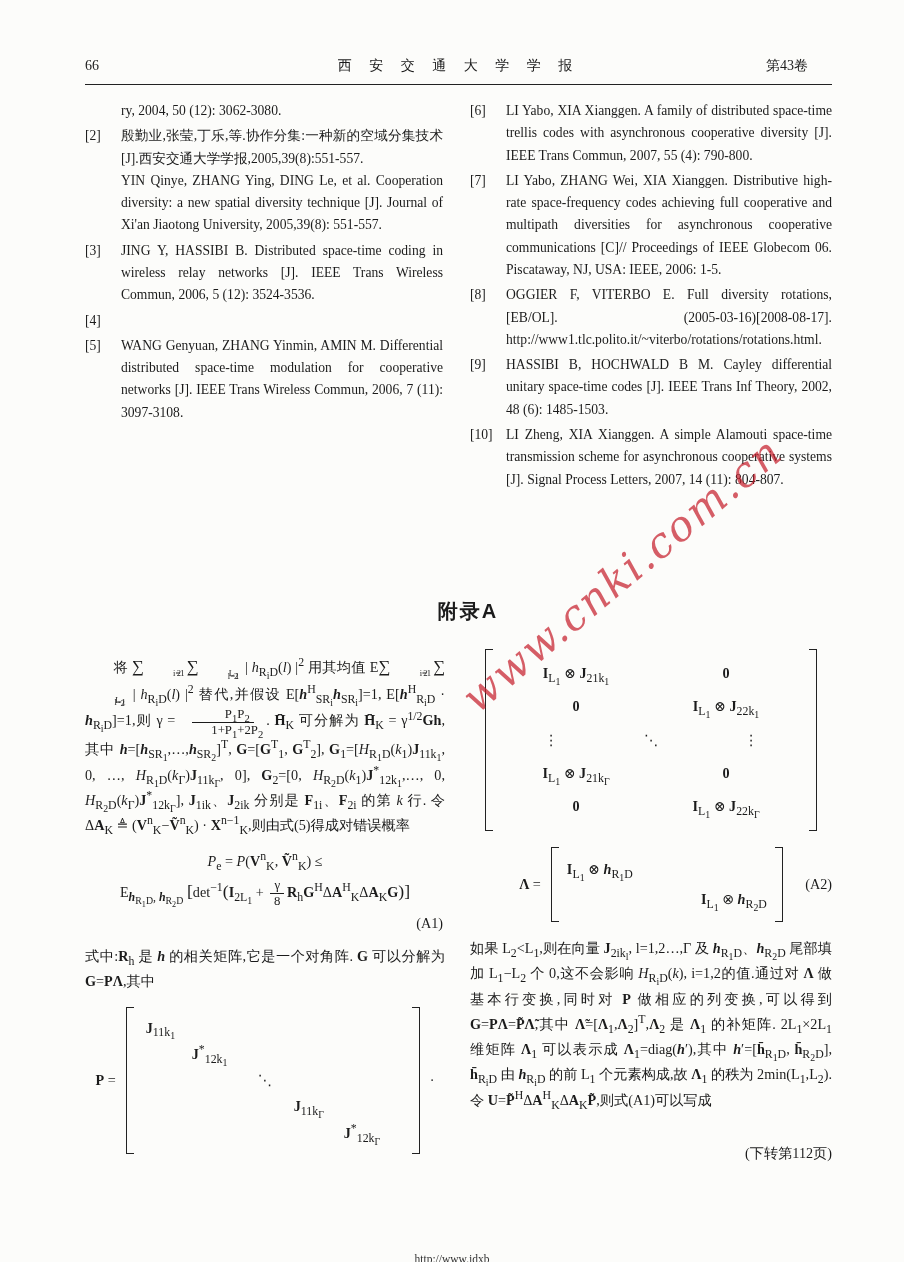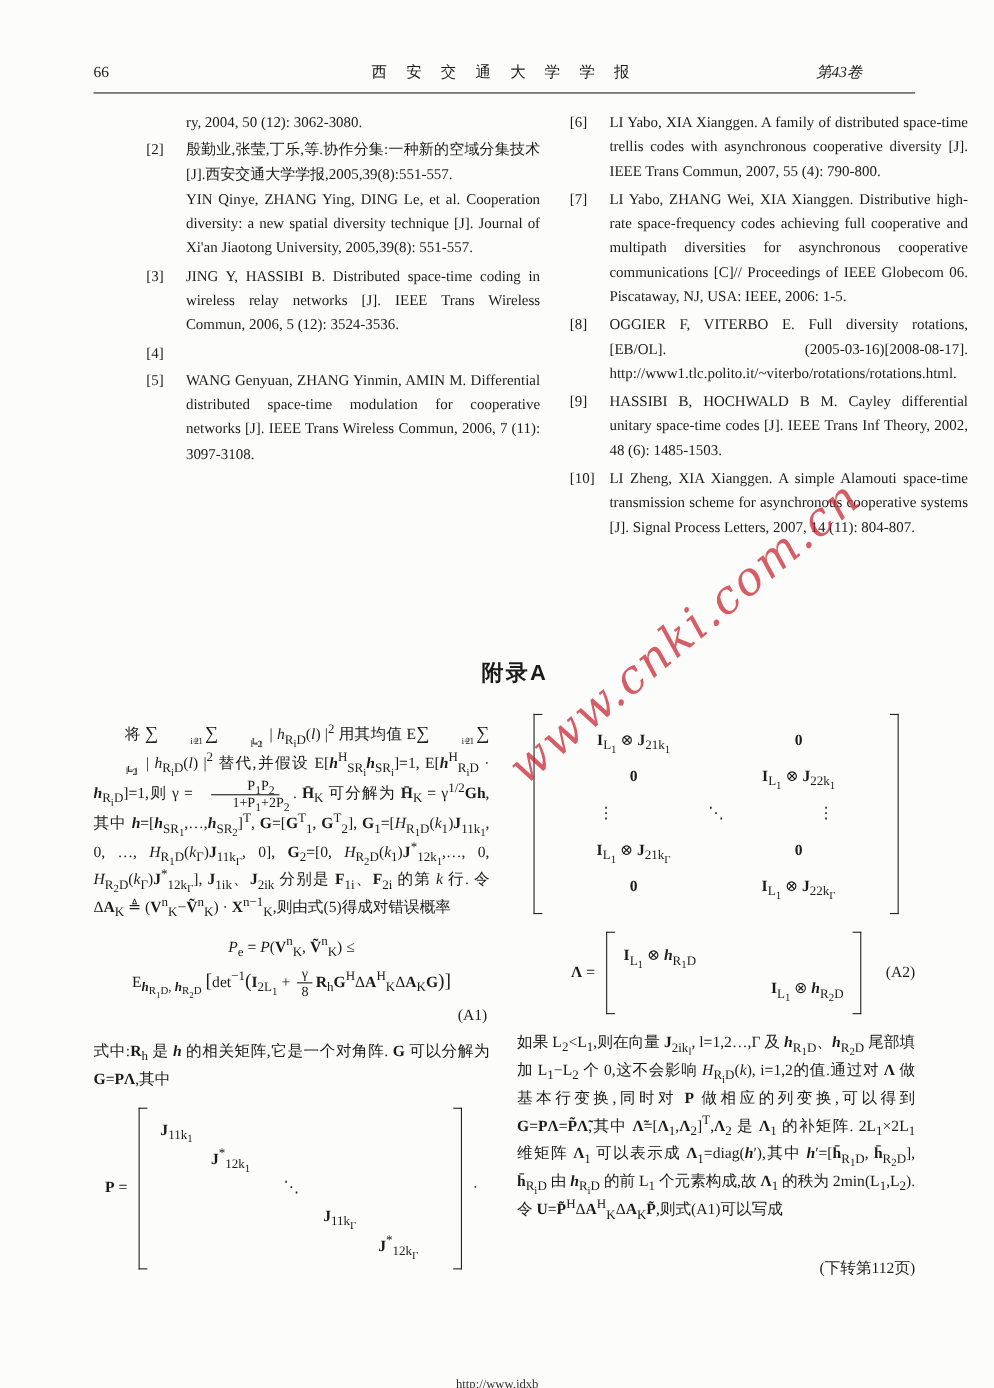--- a/index.html
+++ b/index.html
@@ -5,24 +5,24 @@
   html,body{margin:0;padding:0;}
   body{
     width:904px;height:1262px;position:relative;overflow:hidden;
     background:#fcfcfa;color:#1b1b1b;
     font-family:"Liberation Serif","DejaVu Serif",serif;
   }
   
   .header{position:absolute;top:57px;left:85px;right:72px;display:flex;align-items:baseline;font-size:14px;}
   .header .pageno{width:90px;}
   .header .journal{flex:1;text-align:center;letter-spacing:7px;}
-  .header .vol{width:90px;text-align:left;font-style:italic;}
+  .header .vol{width:90px;text-align:center;}
   .rule{position:absolute;top:84px;left:85px;right:72px;border-top:1.6px solid #222;}
   
-  .refs{font-size:13.6px;line-height:1.64;margin-left:48px;}
+  .refs{font-size:13.6px;line-height:1.64;}
   .refs-left{position:absolute;top:100px;left:85px;width:358px;}
   .refs-right{position:absolute;top:100px;left:470px;width:362px;}
   .ref{display:flex;margin-bottom:3px;}
   .ref-label{flex:0 0 36px;}
   .ref-text{flex:1;text-align:justify;}
   
   .appendix-title{position:absolute;top:598px;left:16px;width:100%;text-align:center;
     font-size:20px;font-weight:bold;font-family:"Liberation Sans","DejaVu Sans",sans-serif;letter-spacing:2px;}
   .col-a{position:absolute;top:652px;left:85px;width:360px;font-size:14.2px;line-height:1.78;}
   .col-b{position:absolute;top:645px;left:470px;width:362px;font-size:14.2px;line-height:1.78;}

